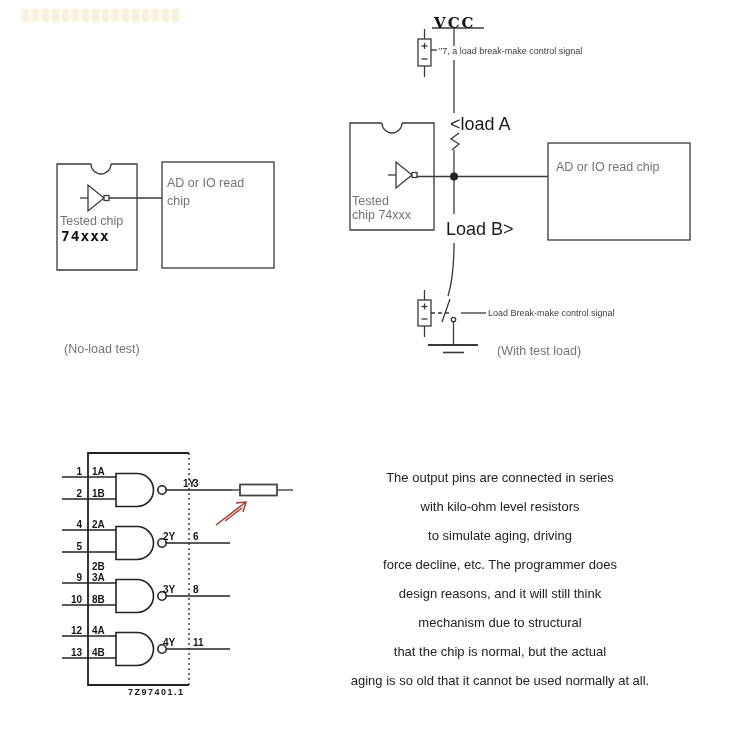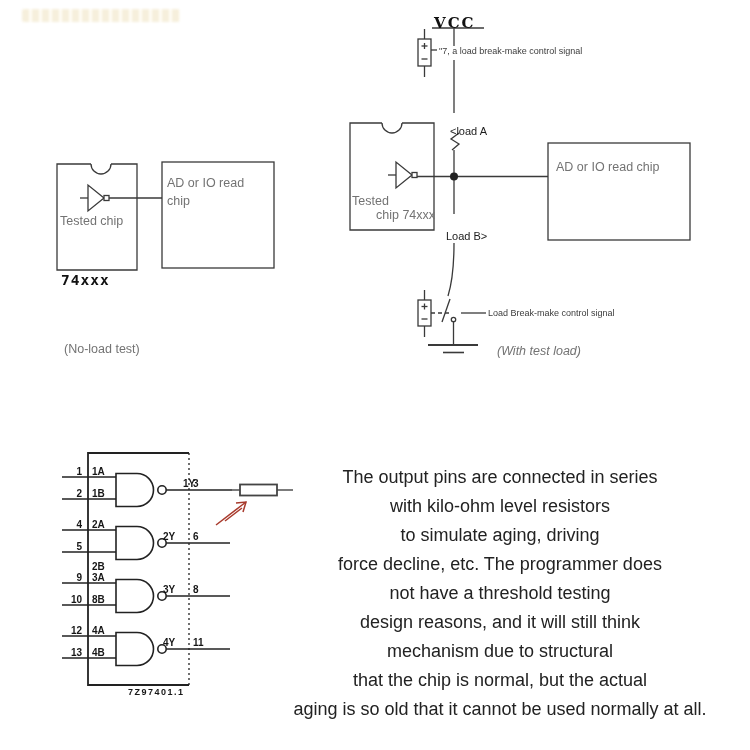--- a/index.html
+++ b/index.html
@@ -2,29 +2,29 @@
 <html><head>
 <meta charset="utf-8">
 <style>
   html,body{margin:0;padding:0;background:#fff;}
   #stage{position:relative;width:750px;height:750px;background:#ffffff;overflow:hidden;
          font-family:"Liberation Sans",sans-serif;}
   svg{position:absolute;left:0;top:0;}
   .lbl{position:absolute;color:#737373;white-space:nowrap;font-family:"Liberation Sans",sans-serif;}
   .fs9{font-size:9px;color:#3c3c3c;}
   .fs12{font-size:12.5px;line-height:15px;}
-  .fs15{font-size:11px;color:#1c1c1c;margin-top:11px;}
+  .fs15{font-size:18px;color:#1c1c1c;}
   .wrap{white-space:normal;line-height:18px;width:98px;}
   .vcc{font-family:"DejaVu Serif",serif;font-weight:bold;font-size:15px;letter-spacing:2px;color:#111;}
-  .part74{font-family:"DejaVu Sans Mono",monospace;font-weight:bold;font-size:14.5px;letter-spacing:1px;color:#111;margin-top:44px;}
+  .part74{font-family:"DejaVu Sans Mono",monospace;font-weight:bold;font-size:14.5px;letter-spacing:1px;color:#111;}
   .pin{font-size:10px;font-weight:bold;color:#161616;}
   .pinnum{width:18px;text-align:right;display:inline-block;}
   .partnum{font-size:9px;font-weight:bold;letter-spacing:1.5px;color:#161616;}
   .desc{position:absolute;left:270px;top:463px;width:460px;text-align:center;
-        font-size:18px;line-height:29px;color:#222;}
+        font-size:13px;line-height:29px;color:#222;}
   .watermark{position:absolute;left:22px;top:9px;width:158px;height:13px;border-radius:2px;
         background:repeating-linear-gradient(90deg,#f6eed9 0 7px,#fffdf6 7px 10px);
         filter:blur(1.2px);opacity:.9;}
 </style>
 </head>
 <body>
 
 <div id="stage">
 
   <div class="watermark"></div>
@@ -141,25 +141,25 @@
 
   <div class="lbl fs12 wrap" style="left:167px;top:174px;">AD or IO read chip</div>
   <div class="lbl fs12" style="left:60px;top:214px;">Tested chip</div>
   <div class="lbl part74" style="left:61px;top:228px;">74xxx</div>
   <div class="lbl fs12" style="left:64px;top:342px;">(No-load test)</div>
 
   <div class="lbl vcc" style="left:434px;top:14px;">VCC</div>
   <div class="lbl fs9" style="left:437px;top:46px;background:#fff;padding:0 2px;">"7, a load break-make control signal</div>
   <div class="lbl fs15" style="left:450px;top:114px;">&lt;load A</div>
   <div class="lbl fs12" style="left:352px;top:194px;">Tested</div>
-  <div class="lbl fs12" style="left:352px;top:208px;padding-left:24px;">chip 74xxx</div>
+  <div class="lbl fs12" style="left:352px;top:208px;">chip 74xxx</div>
   <div class="lbl fs15" style="left:446px;top:219px;">Load B&gt;</div>
   <div class="lbl fs12" style="left:556px;top:160px;">AD or IO read chip</div>
   <div class="lbl fs9" style="left:488px;top:308px;">Load Break-make control signal</div>
-  <div class="lbl fs12" style="left:497px;top:344px;font-style:italic;">(With test load)</div>
+  <div class="lbl fs12" style="left:497px;top:344px;">(With test load)</div>
 
   <span class="lbl pin pinnum" style="left:64px;top:466px;">1</span>
   <span class="lbl pin" style="left:92px;top:466px;">1A</span>
   <span class="lbl pin pinnum" style="left:64px;top:488px;">2</span>
   <span class="lbl pin" style="left:92px;top:488px;">1B</span>
   <span class="lbl pin" style="left:163px;top:478px;margin-left:20px;">1Y</span>
   <span class="lbl pin" style="left:193px;top:478px;">3</span>
 
   <span class="lbl pin pinnum" style="left:64px;top:519px;">4</span>
   <span class="lbl pin" style="left:92px;top:519px;">2A</span>
@@ -182,20 +182,19 @@
   <span class="lbl pin" style="left:163px;top:637px;">4Y</span>
   <span class="lbl pin" style="left:193px;top:637px;">11</span>
 
   <div class="lbl partnum" style="left:128px;top:687px;">7Z97401.1</div>
 
   <div class="desc">
     <div>The output pins are connected in series</div>
     <div>with kilo-ohm level resistors</div>
     <div>to simulate aging, driving</div>
     <div>force decline, etc. The programmer does</div>
-    <div>not have a threshold testing</div>
     <div>design reasons, and it will still think</div>
     <div>mechanism due to structural</div>
     <div>that the chip is normal, but the actual</div>
     <div>aging is so old that it cannot be used normally at all.</div>
   </div>
 
 </div>
 
 </body></html>

